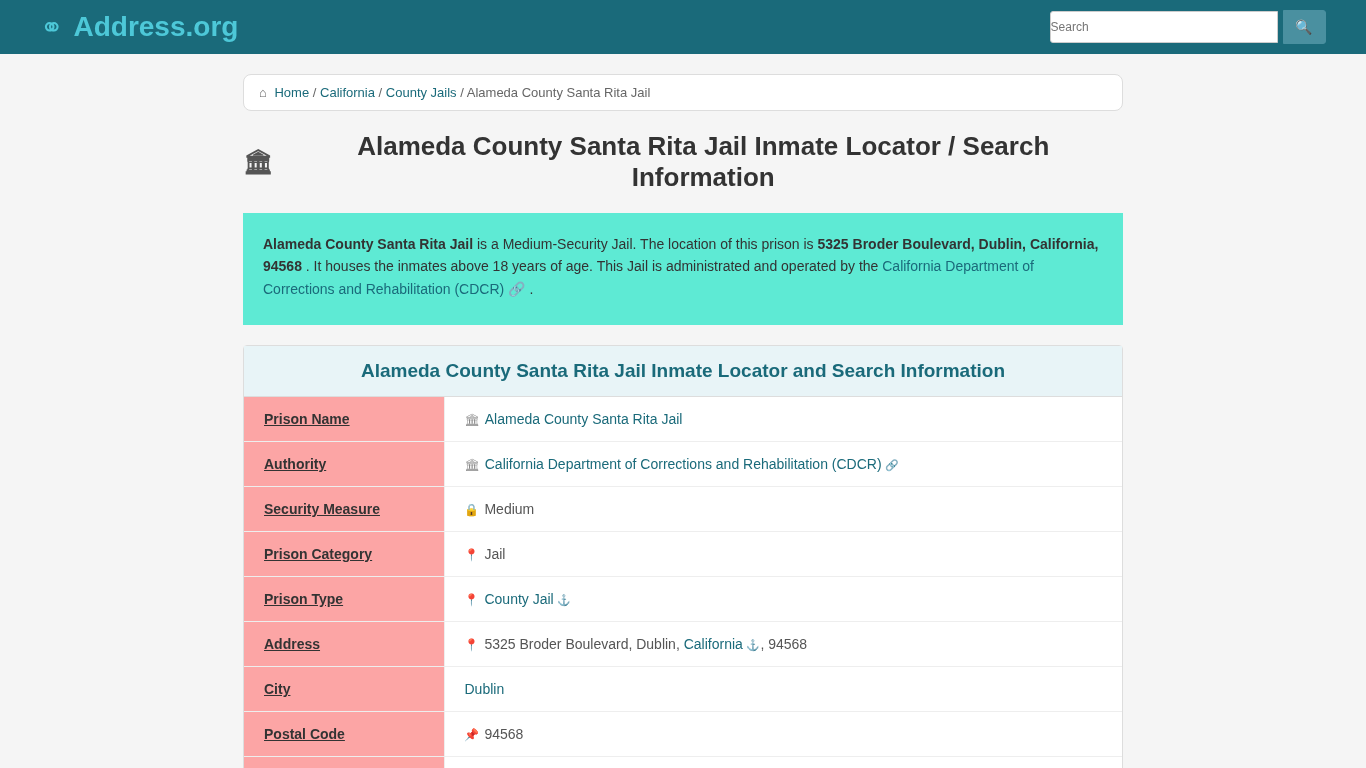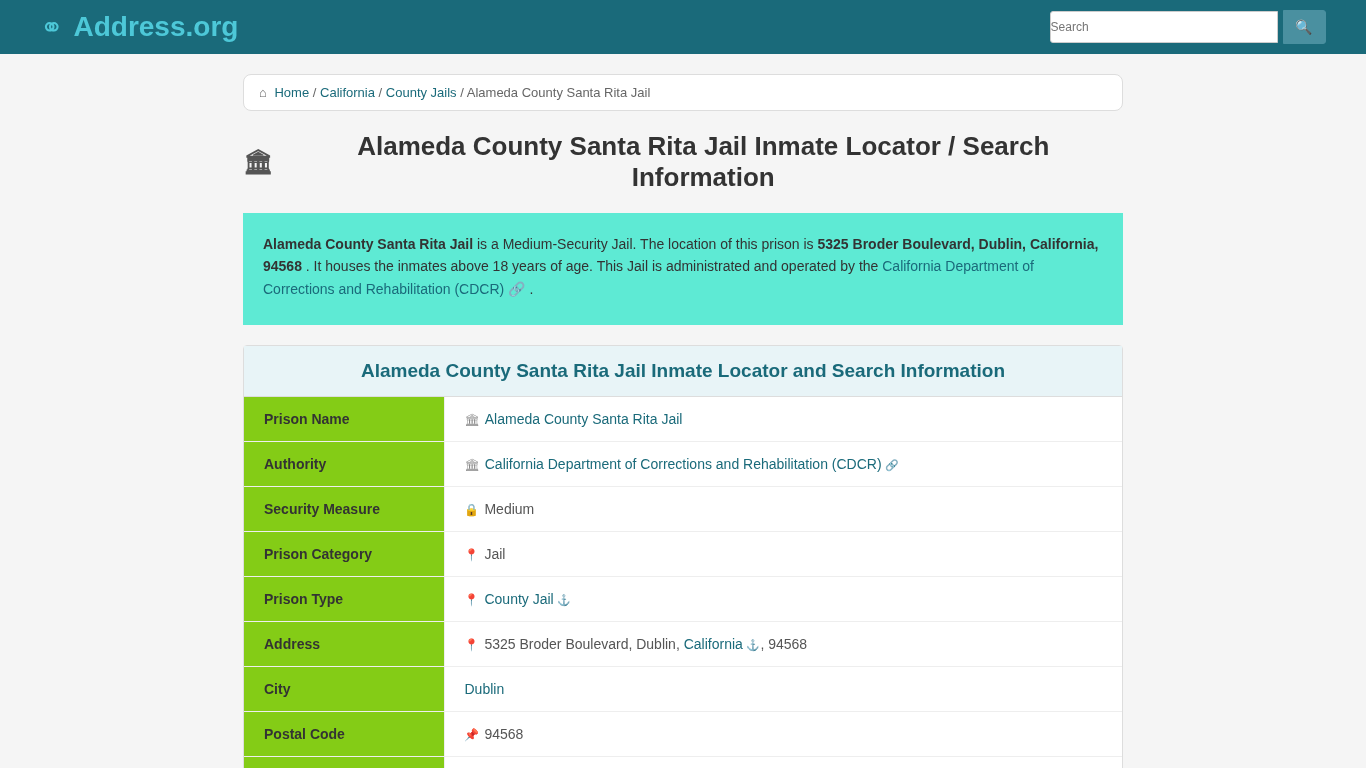--- a/index.html
+++ b/index.html
@@ -130,22 +130,23 @@
     }
     .info-table tr:last-child { border-bottom: none; }
     .info-table td {
       padding: 14px 20px;
       vertical-align: middle;
     }
     .info-table td:first-child {
       width: 200px;
       font-weight: bold;
       color: #333;
-      background: #84cc16;
+      background: #fca5a5;
       border-right: 1px solid #eee;
+      text-decoration: underline;
     }
     .info-table td:last-child {
       color: #555;
     }
     .info-table a {
       color: #1a6a7a;
       text-decoration: none;
     }
     .cell-icon { color: #888; margin-right: 5px; font-size: 12px; }
   </style>

